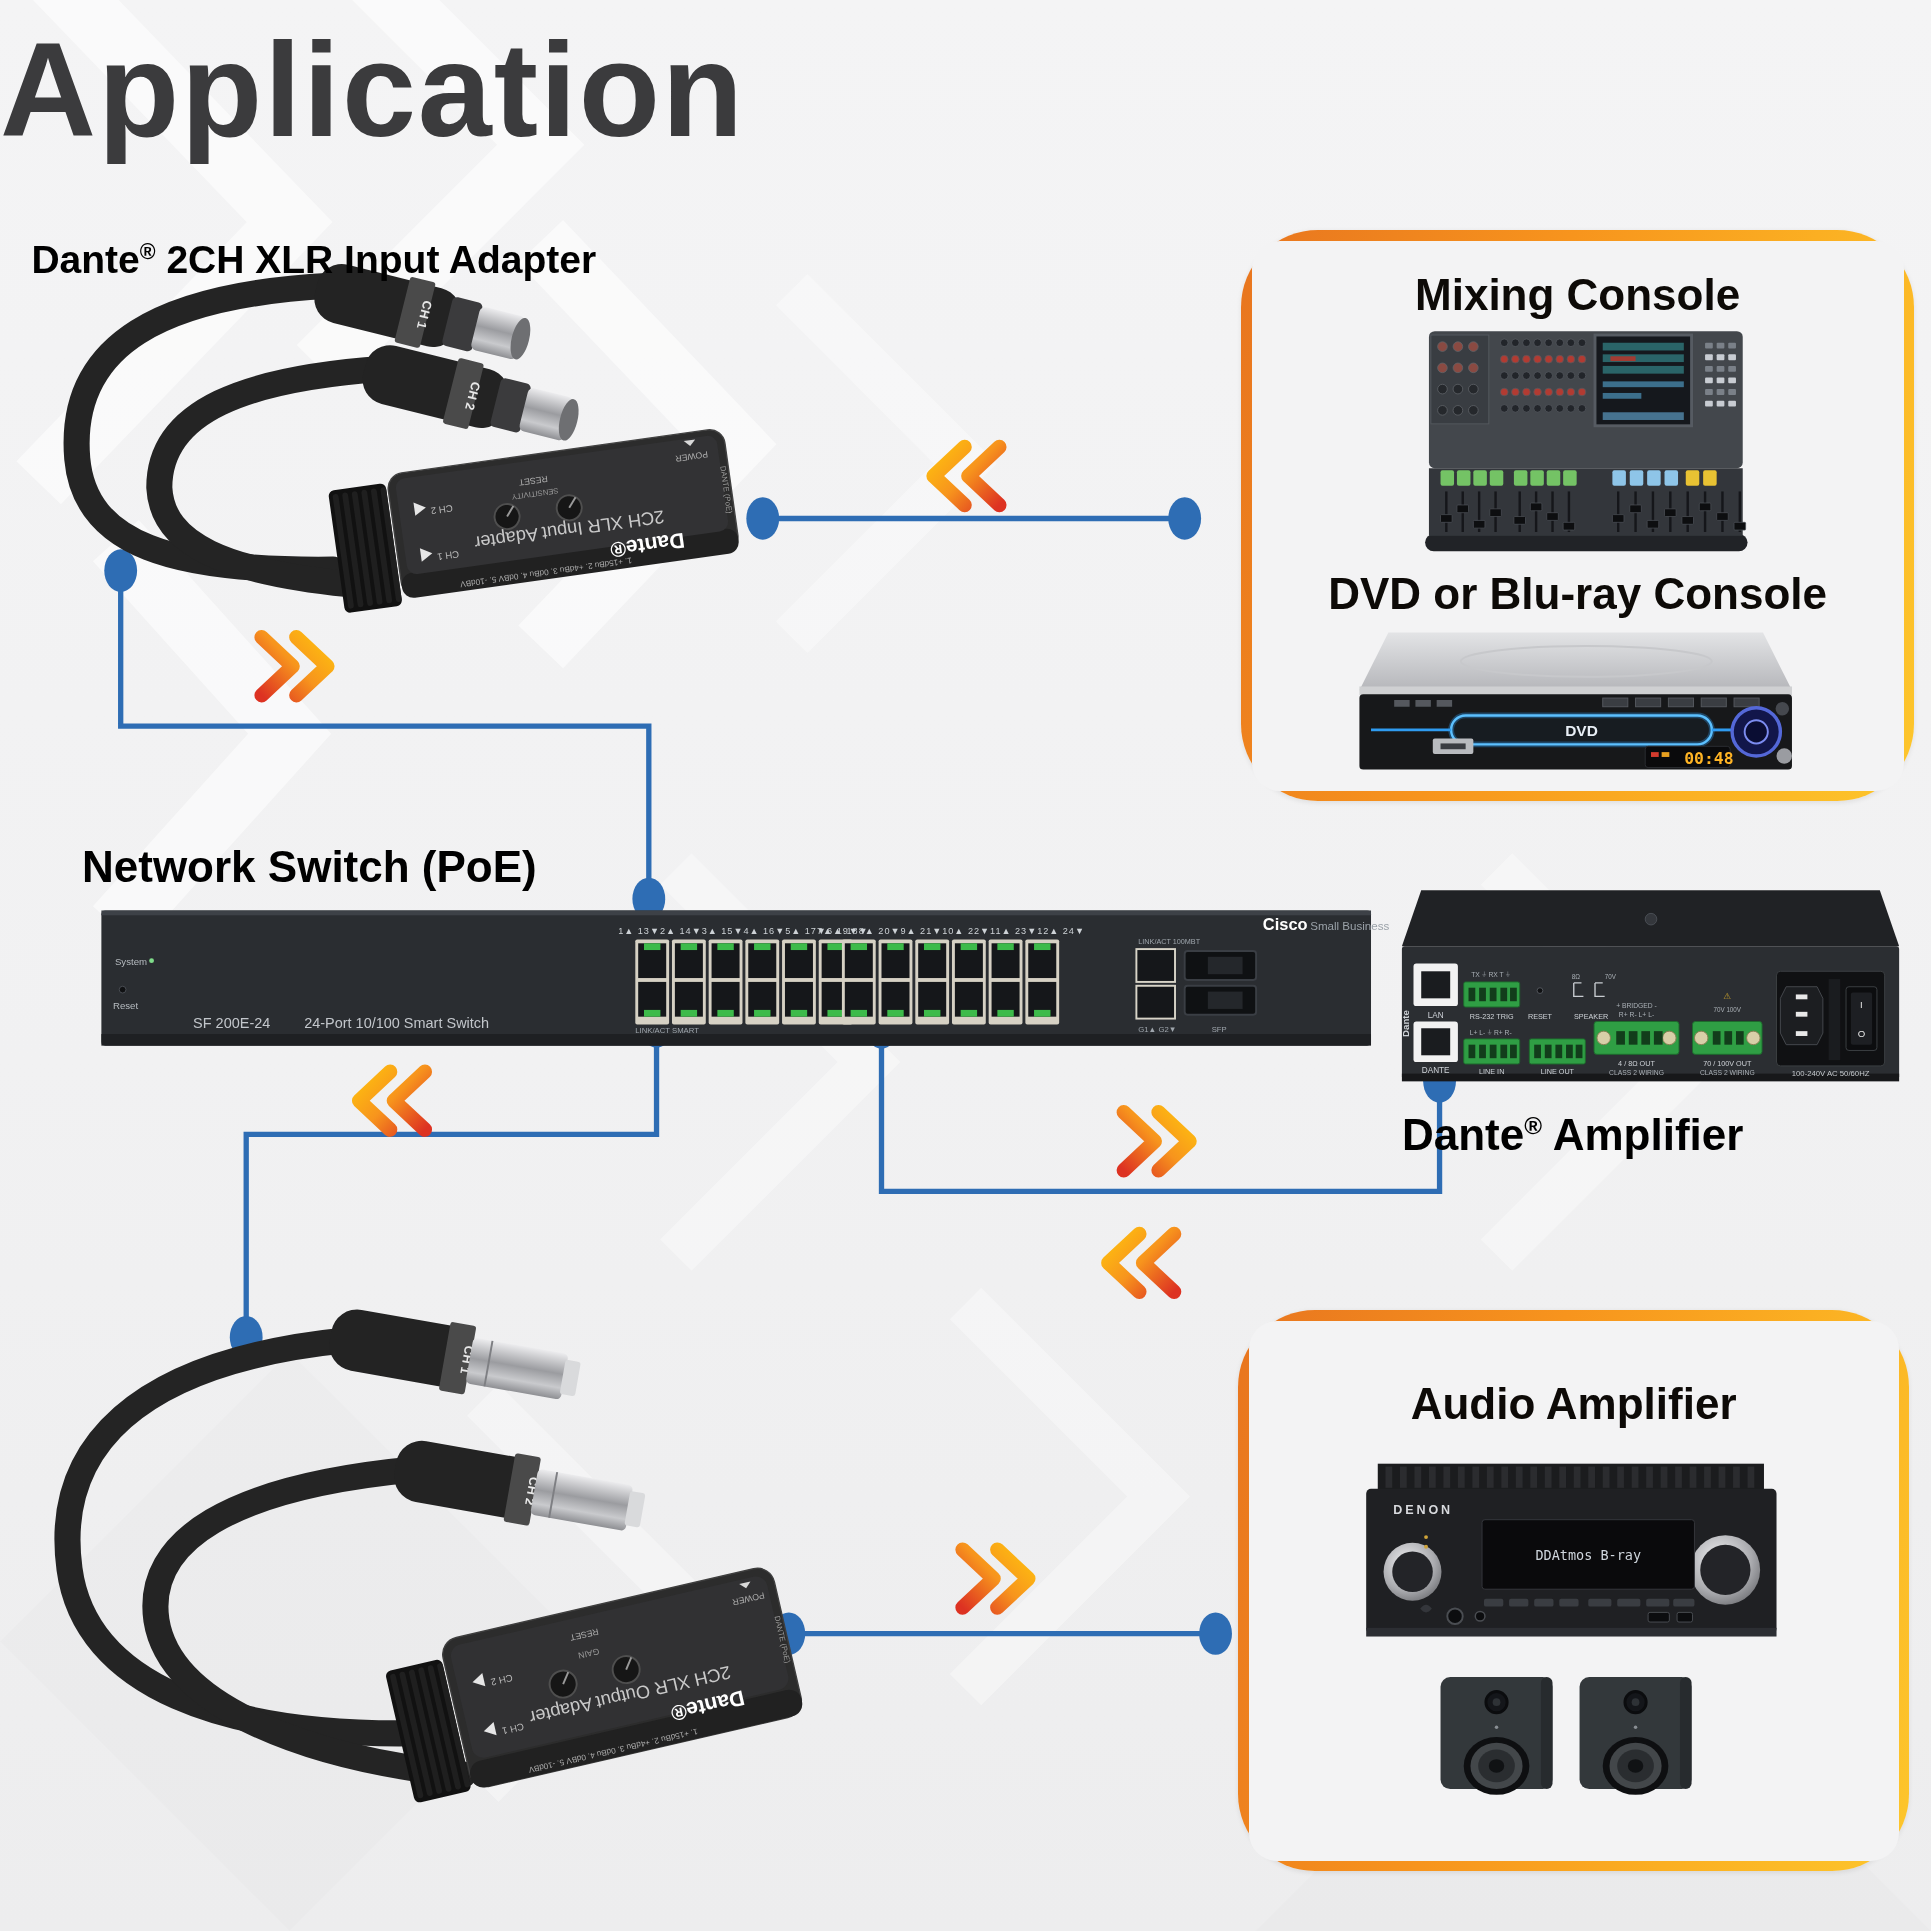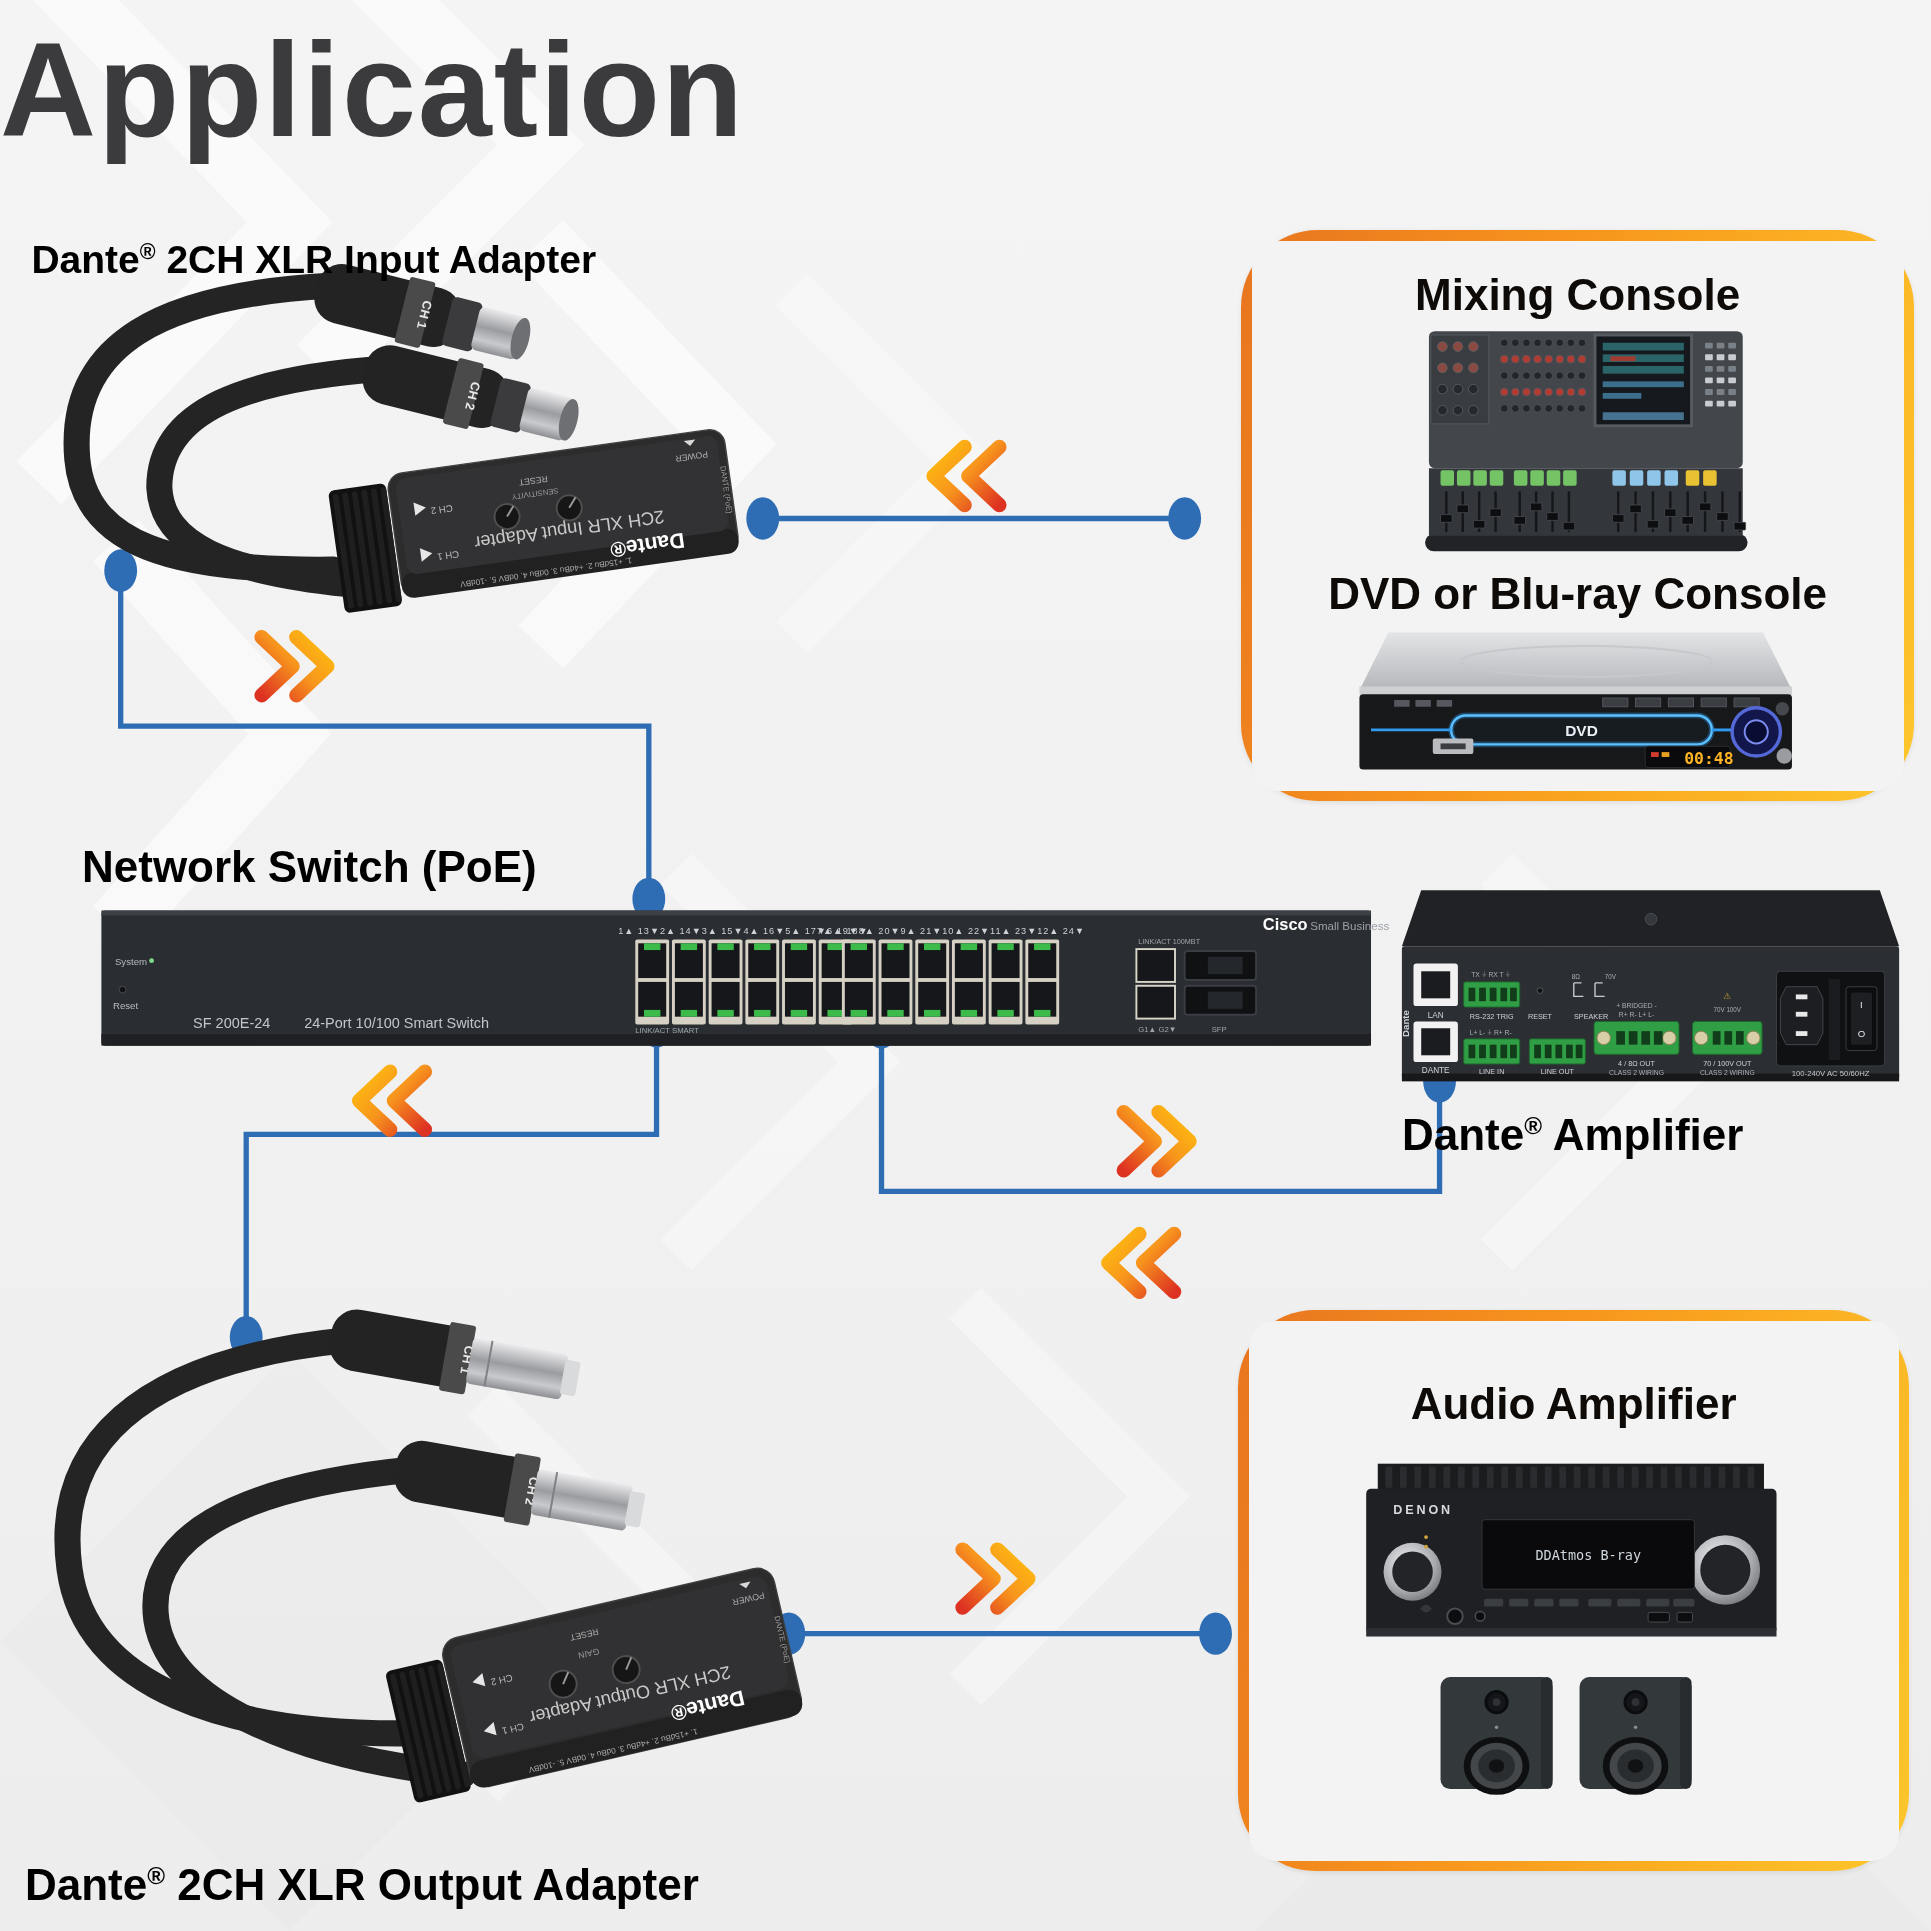--- a/index.html
+++ b/index.html
@@ -52,21 +52,20 @@
 </svg>
 
 <div id="main-title" class="htext">Application</div>
 
 <div id="lbl-input" class="htext"><span>Dante</span><span class="reg">®</span><span> 2CH XLR Input Adapter</span></div>
 
 <div id="lbl-switch" class="htext">Network Switch (PoE)</div>
 
 <div id="lbl-amp" class="htext"><span>Dante</span><span class="reg">®</span><span> Amplifier</span></div>
 
-<div id="lbl-output" class="htext"><span>Dante</span><span class="reg">®</span><span> 2CH XLR Output Adapter</span></div>
 
 <div id="box-sources" class="app-box">
   <div class="inner">
     <div id="t-mix" class="box-title">Mixing Console</div>
     <div id="t-dvd" class="box-title">DVD or Blu-ray Console</div>
   </div>
 </div>
 <div id="box-outputs" class="app-box">
   <div class="inner">
     <div id="t-audio" class="box-title">Audio Amplifier</div>

